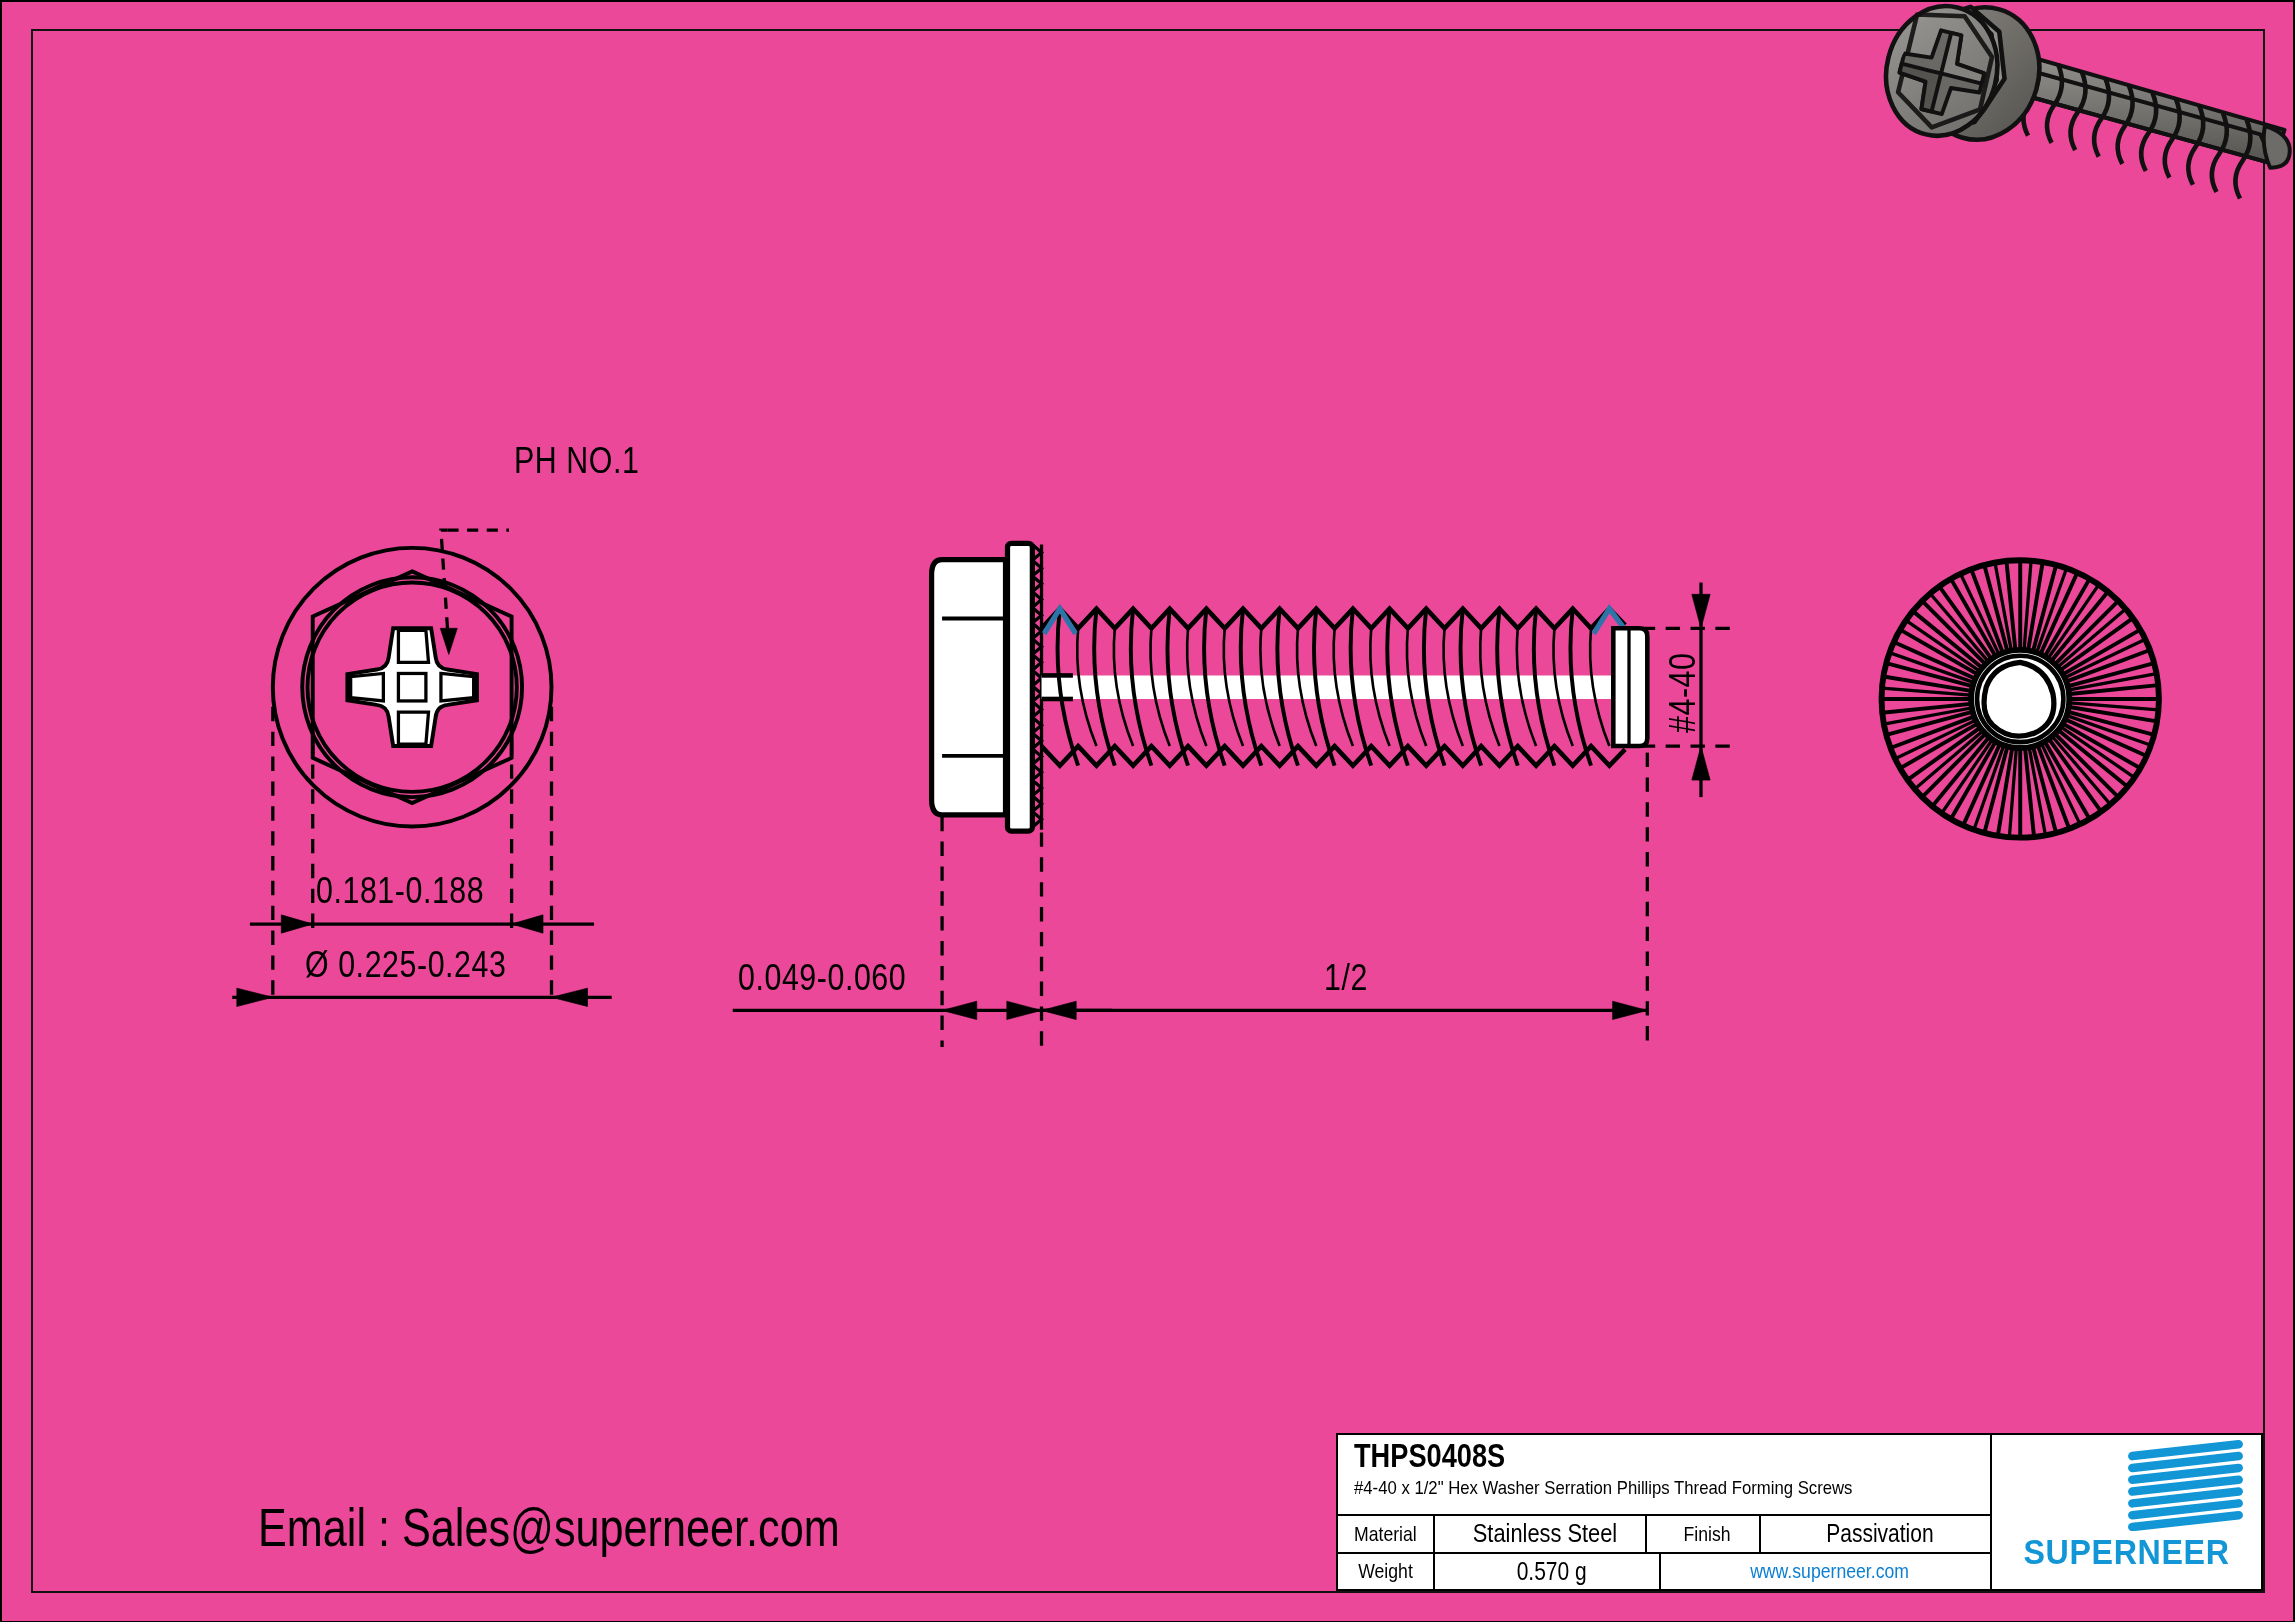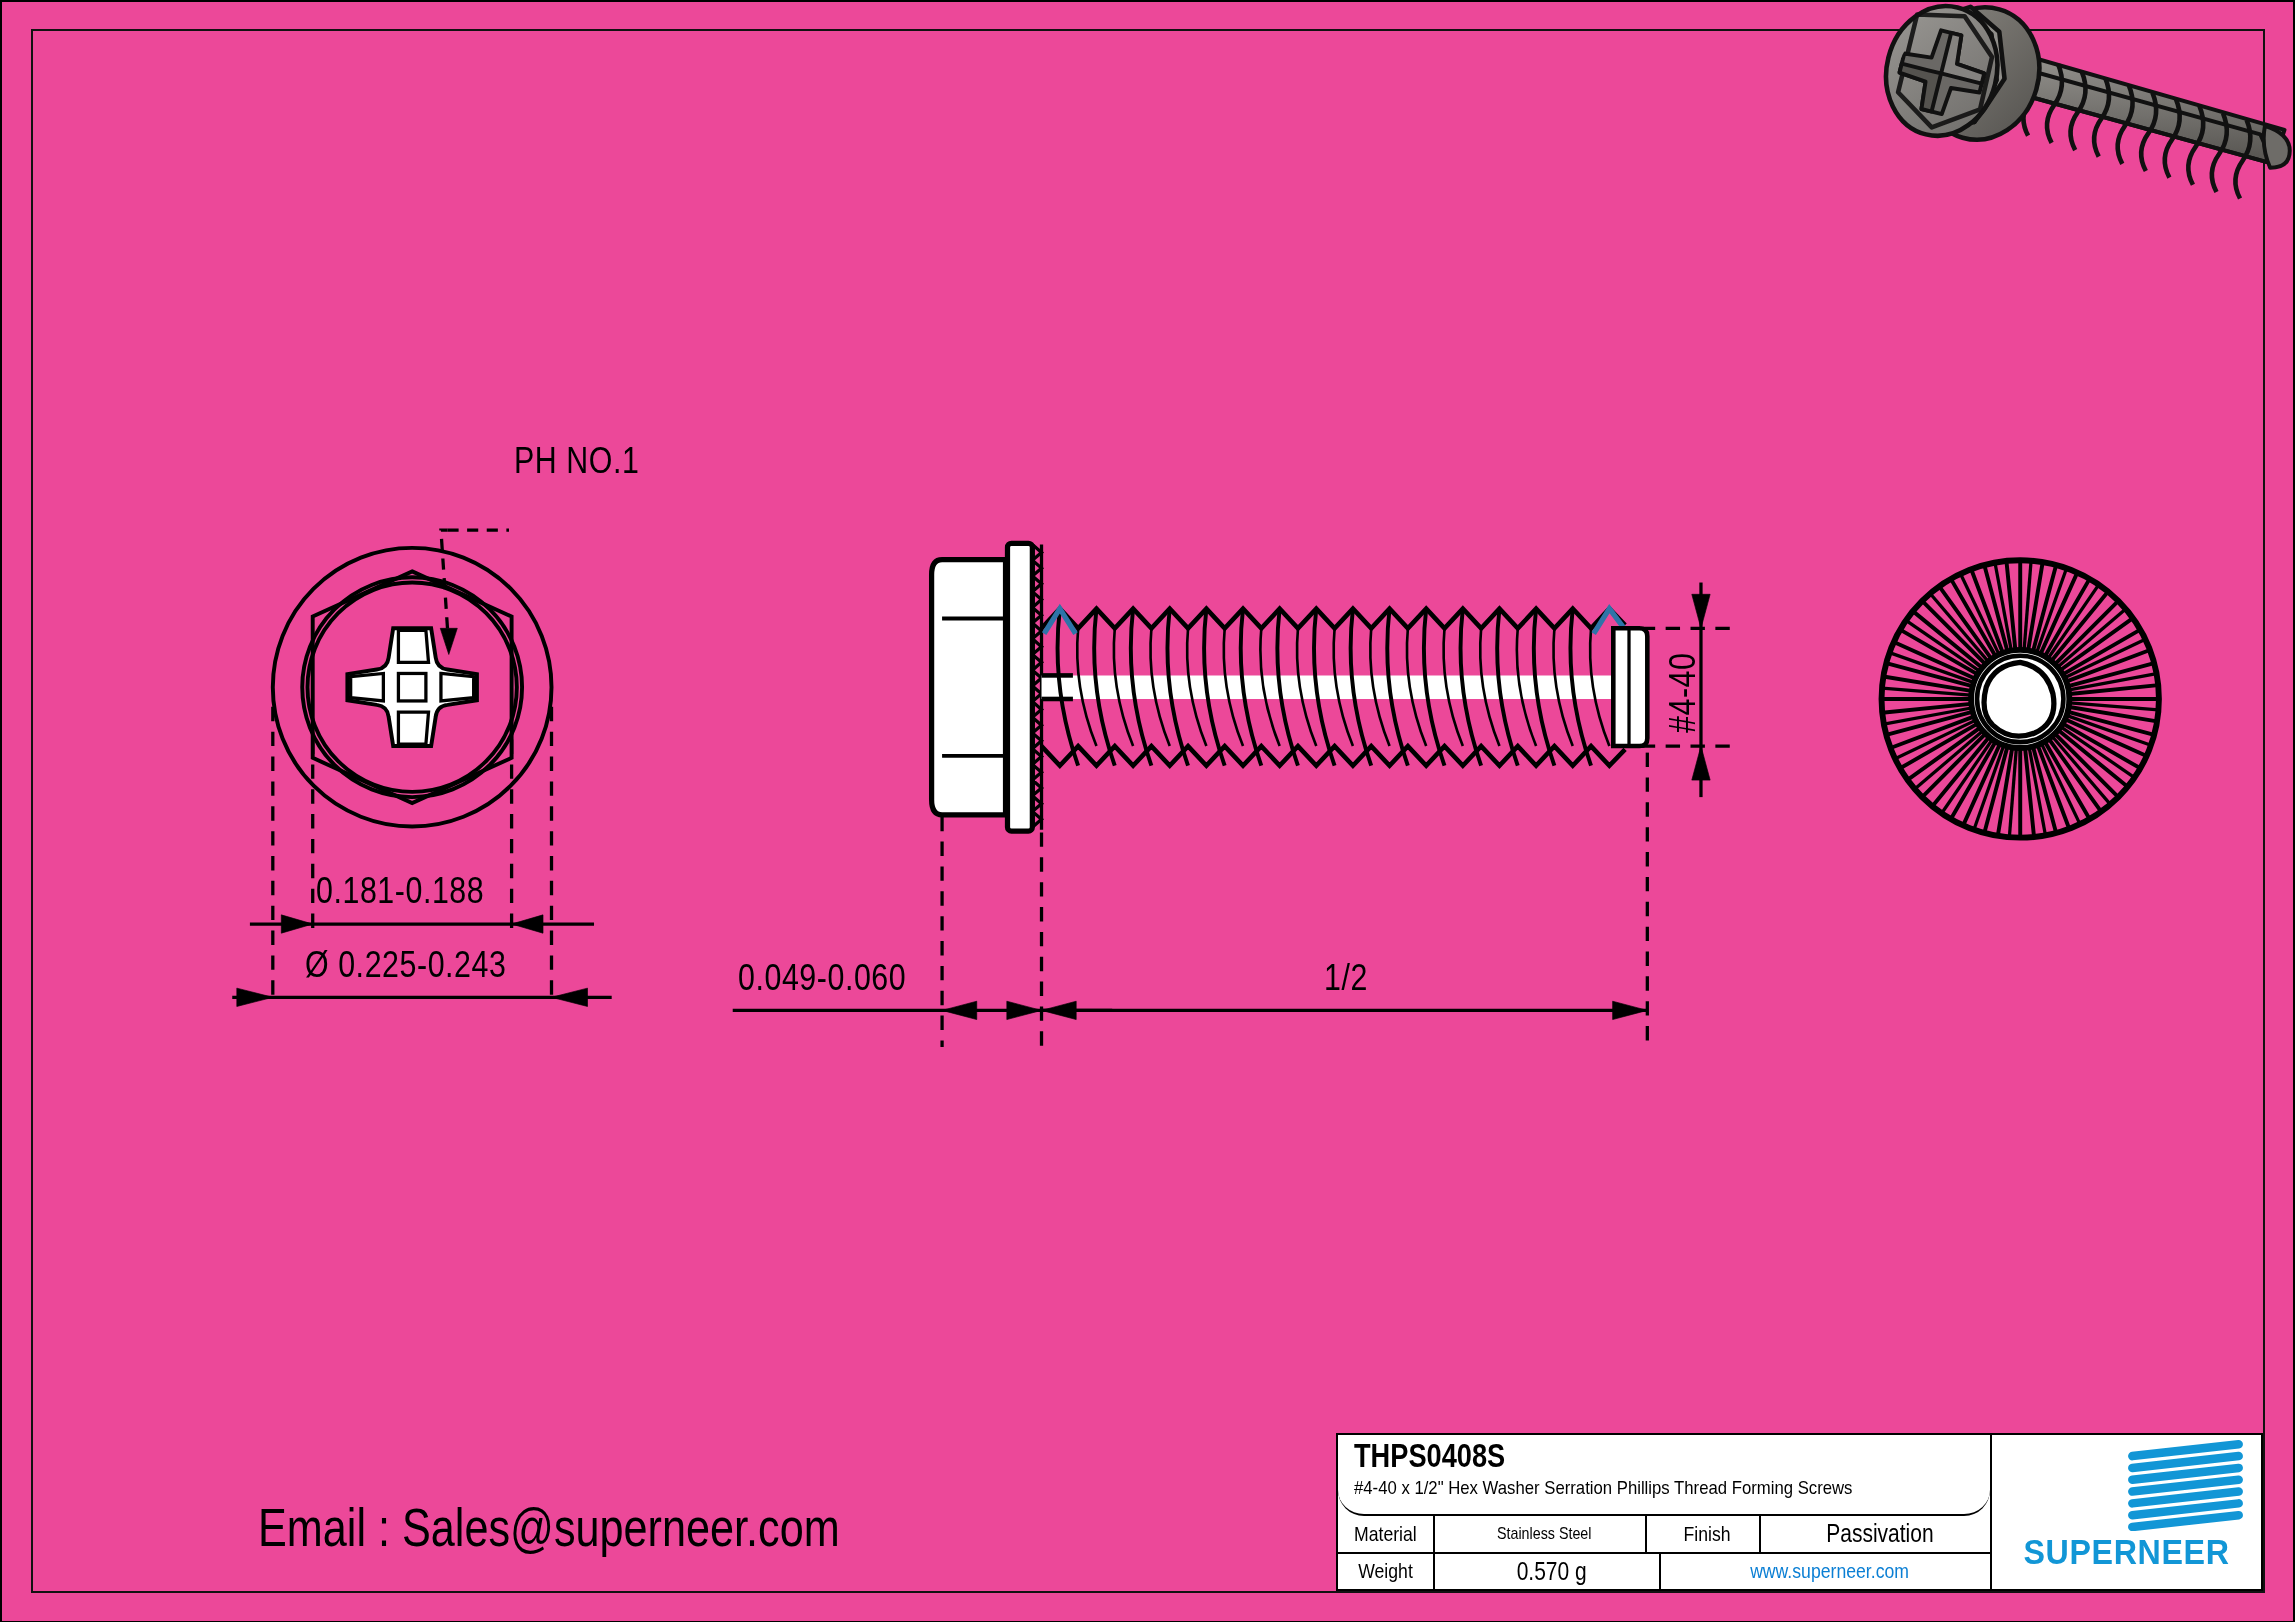--- a/index.html
+++ b/index.html
@@ -78,21 +78,20 @@
     display: flex;
     flex-direction: column;
     border-right: 2.6px solid #000;
     box-sizing: border-box;
   }
   .tb-top {
     flex: 0 0 81px;
     position: relative;
     border-bottom: 2.6px solid #000;
     box-sizing: border-box;
-    border-radius: 26px;
   }
   .tb-partno {
     position: absolute;
     left: 15.7px;
     top: 1.3px;
     font-size: 34px;
     font-weight: bold;
     letter-spacing: 0px;
     transform: scaleX(0.80);
     transform-origin: left top;
@@ -121,21 +120,21 @@
     box-sizing: border-box;
     border-right: 2px solid #000;
     font-size: 21px;
     white-space: nowrap;
     overflow: hidden;
     transform-origin: center;
   }
   .tb-cell:last-child { border-right: none; }
   .tb-cell span { display: block; transform: scaleX(0.84); }
   .c-label { flex: 0 0 97px; }
-  .c-value { flex: 0 0 203px; font-size: 17px; }
+  .c-value { flex: 0 0 203px; font-size: 26px; }
   .c-label2 { flex: 0 0 105px; align-items: center; }
   .c-value2 { flex: 1 1 auto; font-size: 25px; }
   .c-weightval { flex: 1 1 auto; font-size: 25px; border-right: 2px solid #000; }
   .c-url {
     flex: 1 1 auto;
     font-size: 21px;
     color: #0B7FD4;
     border-right: none;
   }
   .tb-right {

